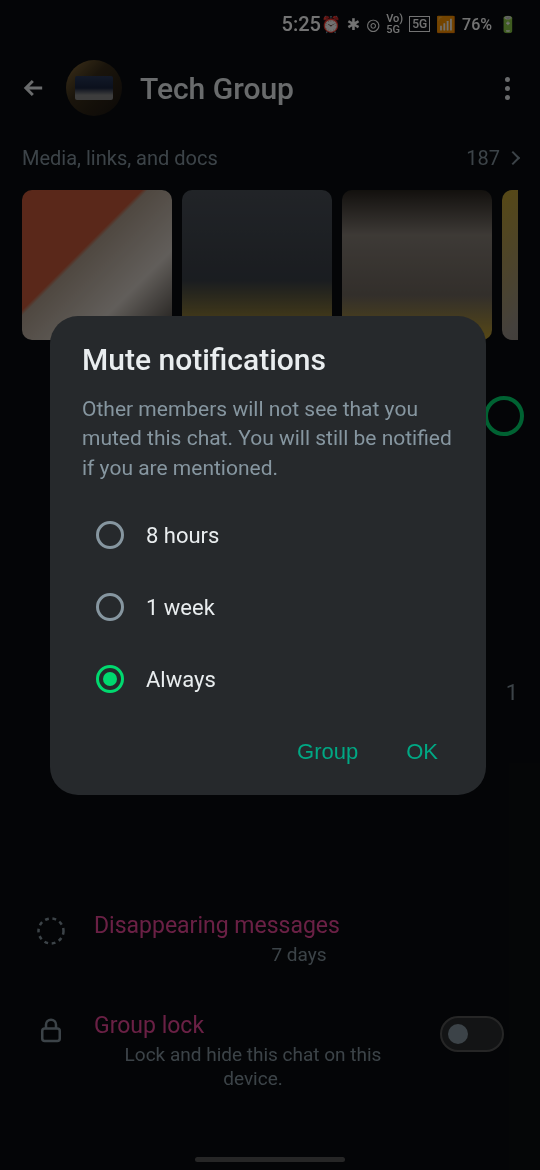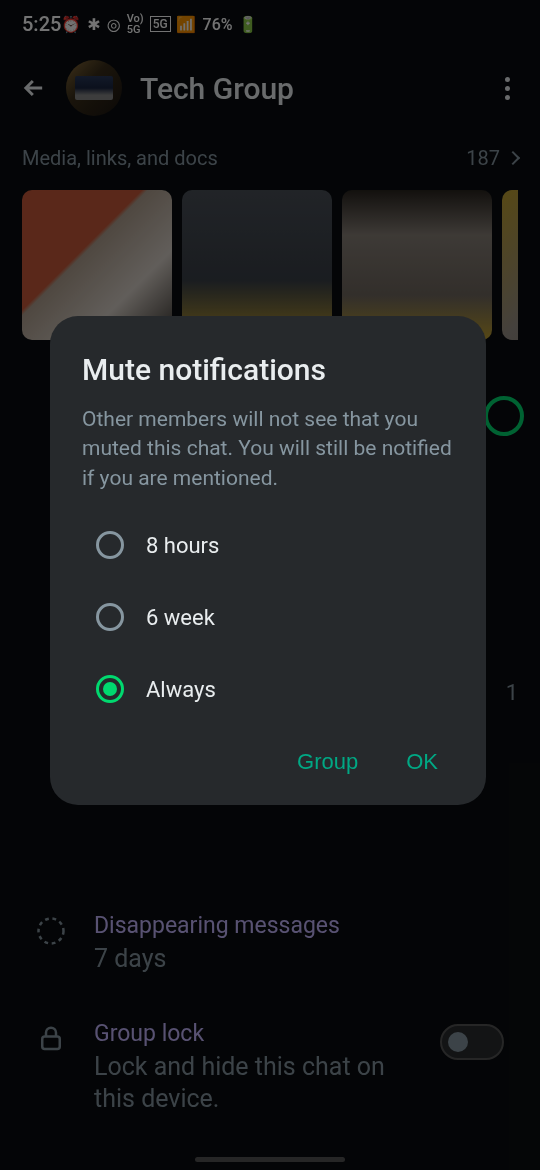--- a/index.html
+++ b/index.html
@@ -8,21 +8,21 @@
       height: 1170px;
       background: #0a0d10;
       font-family: -apple-system, Roboto, sans-serif;
       color: #e9edef;
       position: relative;
       overflow: hidden;
     }
     .status-bar {
       height: 48px;
       display: flex;
-      justify-content: flex-start;
+      justify-content: flex-end;
       align-items: center;
       padding: 0 22px;
       font-size: 20px;
       font-weight: 500;
       color: #fff;
     }
     .status-right {
       display: flex;
       align-items: center;
       gap: 6px;
@@ -105,21 +105,21 @@
       background: rgba(0,0,0,0.55);
       z-index: 5;
     }
     .dialog {
       position: absolute;
       top: 316px;
       left: 50px;
       right: 54px;
       background: #26292c;
       border-radius: 28px;
-      padding: 36px 32px 22px;
+      padding: 26px 32px 22px;
       z-index: 10;
     }
     .dialog-title {
       font-size: 30px;
       font-weight: 500;
       color: #e9edef;
       margin-bottom: 18px;
     }
     .dialog-desc {
       font-size: 21px;
@@ -181,27 +181,28 @@
       color: #8696a0;
     }
     .bg-item-icon {
       width: 30px; height: 30px;
       flex-shrink: 0;
       margin-top: 4px;
     }
     .bg-item-content { flex: 1; }
     .bg-item-title {
       font-size: 23px;
-      color: #c4b5fd;
+      color: #ec4899;
       margin-bottom: 4px;
     }
     .bg-item-sub {
-      font-size: 25px;
+      font-size: 19px;
       color: #8696a0;
       line-height: 1.3;
+      text-align: center;
     }
     .toggle-ring {
       position: absolute;
       top: 396px;
       right: 16px;
       width: 40px; height: 40px;
       border: 4px solid #00d96f;
       border-radius: 50%;
     }
     .switch {
@@ -318,21 +319,21 @@
 
 <div class="dialog">
   <div class="dialog-title">Mute notifications</div>
   <div class="dialog-desc">Other members will not see that you muted this chat. You will still be notified if you are mentioned.</div>
   <div class="radio-option">
     <div class="radio"></div>
     <span>8 hours</span>
   </div>
   <div class="radio-option">
     <div class="radio"></div>
-    <span>6 week</span>
+    <span>1 week</span>
   </div>
   <div class="radio-option">
     <div class="radio selected"></div>
     <span>Always</span>
   </div>
   <div class="dialog-actions">
     <button class="dialog-btn">Group</button>
     <button class="dialog-btn">OK</button>
   </div>
 </div>

